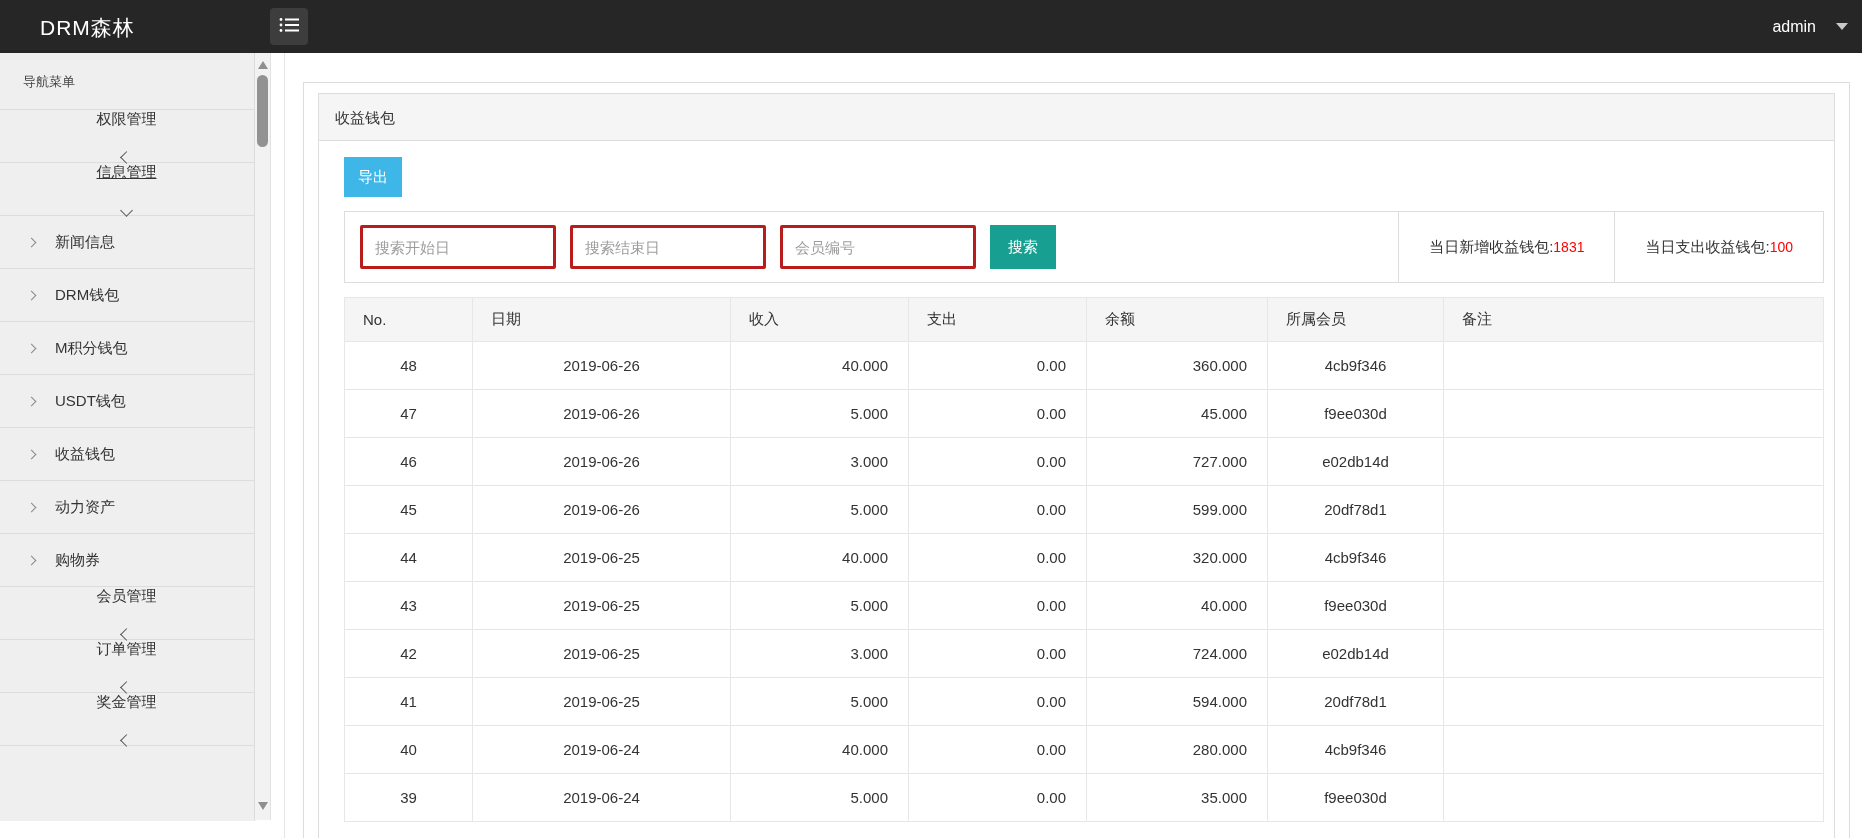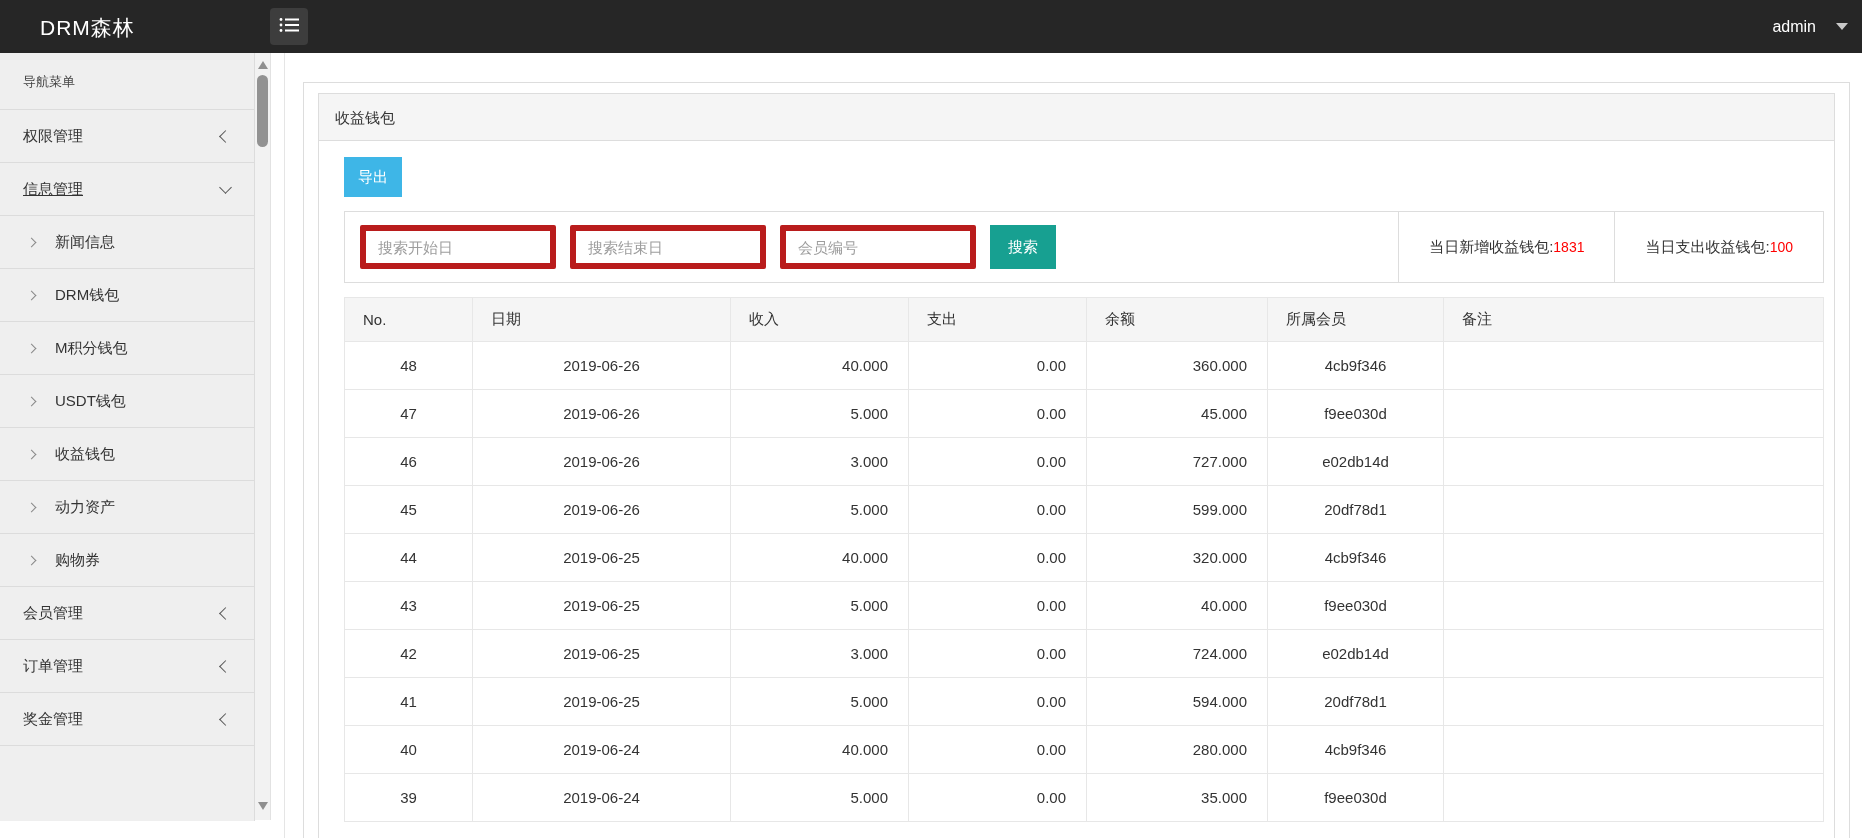--- a/index.html
+++ b/index.html
@@ -18,21 +18,21 @@
   .caret-down { width:0; height:0; border-left:6px solid transparent; border-right:6px solid transparent;
                 border-top:7px solid #c9c9c9; }
 
   
   .sidebar { position:absolute; left:0; top:53px; width:255px; height:768px;
              background:var(--sidebar_bg); border-right:1px solid #dcdcdc; }
   .nav-label { height:57px; line-height:57px; padding-left:23px; font-size:13px; color:#444;
                border-bottom:1px solid #dcdcdc; }
   .side-item { height:53px; display:flex; align-items:center; border-bottom:1px solid #dcdcdc;
                font-size:15px; cursor:pointer; }
-  .side-item.group { padding:0 24px 0 23px; justify-content:space-between; }
+  .side-item.group { padding:0 24px 0 23px; justify-content:space-between;flex-direction:column; }
   .side-item.sub { padding-left:28px; }
   .side-item.sub .side-label { margin-left:20px; }
   .side-label.active { text-decoration:underline; }
   .chev { display:inline-block; width:9px; height:9px; border-color:#555; border-style:solid; border-width:0; }
   .chev-left  { border-left-width:1.5px; border-bottom-width:1.5px; transform:rotate(45deg); }
   .chev-down  { border-right-width:1.5px; border-bottom-width:1.5px; transform:rotate(45deg); margin-top:-4px; }
   .chev-right { width:7px; height:7px; border-top-width:1.5px; border-right-width:1.5px;
                 transform:rotate(45deg); border-color:#888; }
 
   
@@ -53,21 +53,21 @@
   .panel-head { height:47px; line-height:47px; background:#f5f5f5; border-bottom:1px solid #ddd;
                 padding-left:16px; font-size:15px; color:#333; }
   .panel-body { padding:16px 10px 20px 25px; }
 
   .export-btn { display:inline-block; min-width:56px; height:40px; padding:8px 14px;
                 background:var(--accent_blue); color:#fff; border:none; font-size:15px;
                 cursor:pointer; margin-bottom:14px; }
 
   .search-bar { display:flex; align-items:stretch; border:1px solid #ddd; margin-bottom:14px; height:72px; }
   .search-left { flex:1; display:flex; align-items:center; gap:14px; padding:0 15px; }
-  .search-input { width:196px; height:44px; border:6px solid #b91c1c; border-radius:2px;
+  .search-input { width:196px; height:44px; border:3px solid #b91c1c; border-radius:2px;
                   padding:0 12px; font-size:15px; color:#333; outline:none;
                   font-family:"Liberation Sans","DejaVu Sans",sans-serif; }
   .search-input::placeholder { color:#9d9d9d; }
   .search-btn { width:66px; height:44px; background:var(--accent_teal); color:#fff; border:none;
                 font-size:15px; cursor:pointer; }
   .stat-cell { display:flex; align-items:center; padding:0 30px; border-left:1px solid #ddd;
                font-size:15px; white-space:nowrap; }
   .stat-value { color:var(--stat_red); font-size:14px; }
 
   

